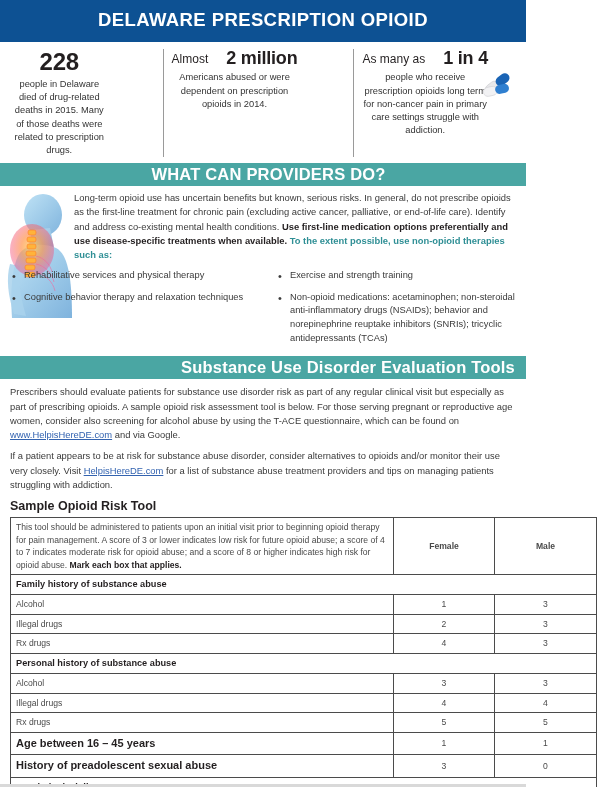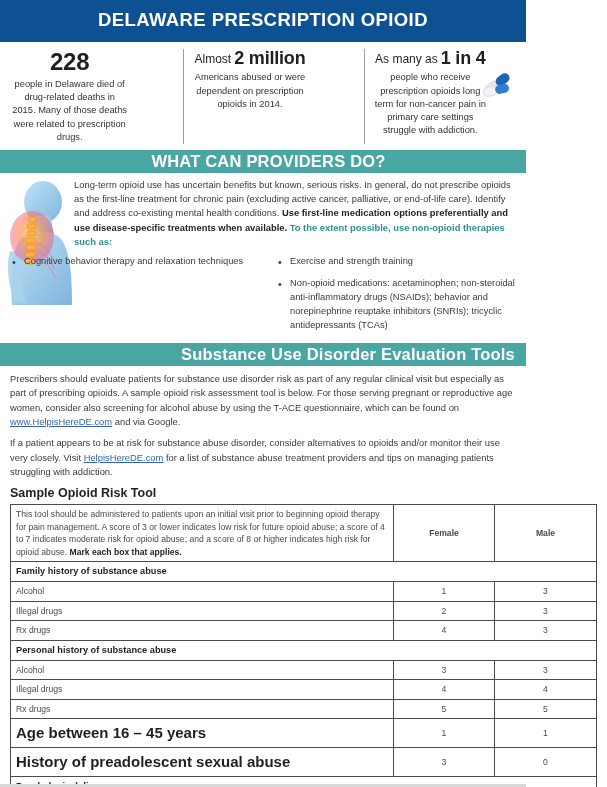--- a/index.html
+++ b/index.html
@@ -58,21 +58,21 @@
     color: #231f20;
     line-height: 1.1;
     margin-bottom: 3px;
     white-space: nowrap;
   }
   .stat-big {
     font-size: 21px;
     font-weight: bold;
     letter-spacing: -0.2px;
   }
-  .stat-big.inline { font-size: 18px; vertical-align: -1px; margin-left: 3px;}
+  .stat-big.inline { font-size: 18px; vertical-align: -1px; margin-left: 18px;}
   .stat-body {
     font-size: 9.3px;
     line-height: 1.42;
     color: #333333;
   }
   .stat.s1 .stat-big { font-size: 24px; display:block; margin-bottom:2px;}
   .stat.s3 { padding-right: 34px; }
 
   .pills {
     position: absolute;
@@ -199,21 +199,21 @@
     color: #231f20;
     font-size: 9.2px;
     padding: 3px 5px;
   }
   td.num {
     text-align: center;
     font-size: 8.6px;
     color: #5a5a5a;
   }
   td.item { font-size: 8.6px; color: #4a4a4a; }
-  td.item.bold { font-weight: bold; color: #231f20; font-size: 15px;}
+  td.item.bold { font-weight: bold; color: #231f20; font-size: 11px;}
 
   
   .sources {
     font-size: 8.1px;
     color: #4a4a4a;
     padding: 5px 10px 0 10px;
     line-height: 1.4;
   }
   .sources i { font-style: italic; }
   .bottom-rule {
@@ -318,20 +318,21 @@
       </svg>
     </div>
 
     <div class="providers-text">
       <p class="para"><span>Long-term opioid use has uncertain benefits but known, serious risks.  In general, do not prescribe opioids as the first-line treatment for chronic pain (excluding active cancer, palliative, or end-of-life care).  Identify and address co-existing mental health conditions. </span><b>Use first-line medication options preferentially and use disease-specific treatments when available. </b><span class="teal-bold">To the extent possible, use non-opioid therapies such as:</span></p>
     </div>
 
     <div class="bullets">
       <div class="col c1">
         <ul class="blist">
+          <li>Rehabilitative services and physical therapy</li>
           <li>Cognitive behavior therapy and relaxation techniques</li>
         </ul>
       </div>
       <div class="col c2">
         <ul class="blist">
           <li>Exercise and strength training</li>
           <li>Non-opioid medications: acetaminophen; non-steroidal anti-inflammatory drugs (NSAIDs); behavior and norepinephrine reuptake inhibitors (SNRIs); tricyclic antidepressants (TCAs)</li>
         </ul>
       </div>
     </div>

